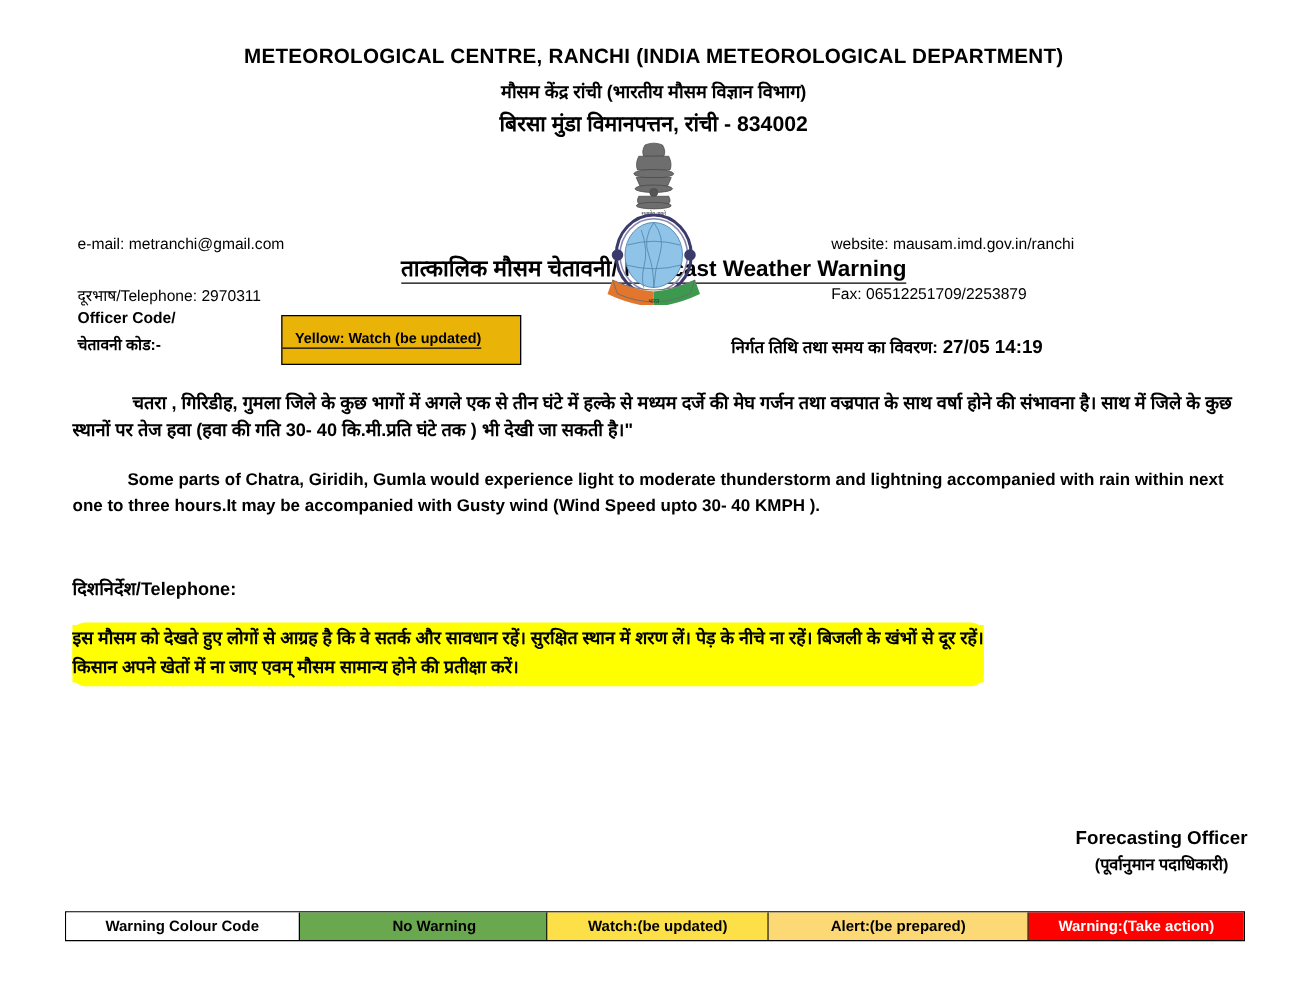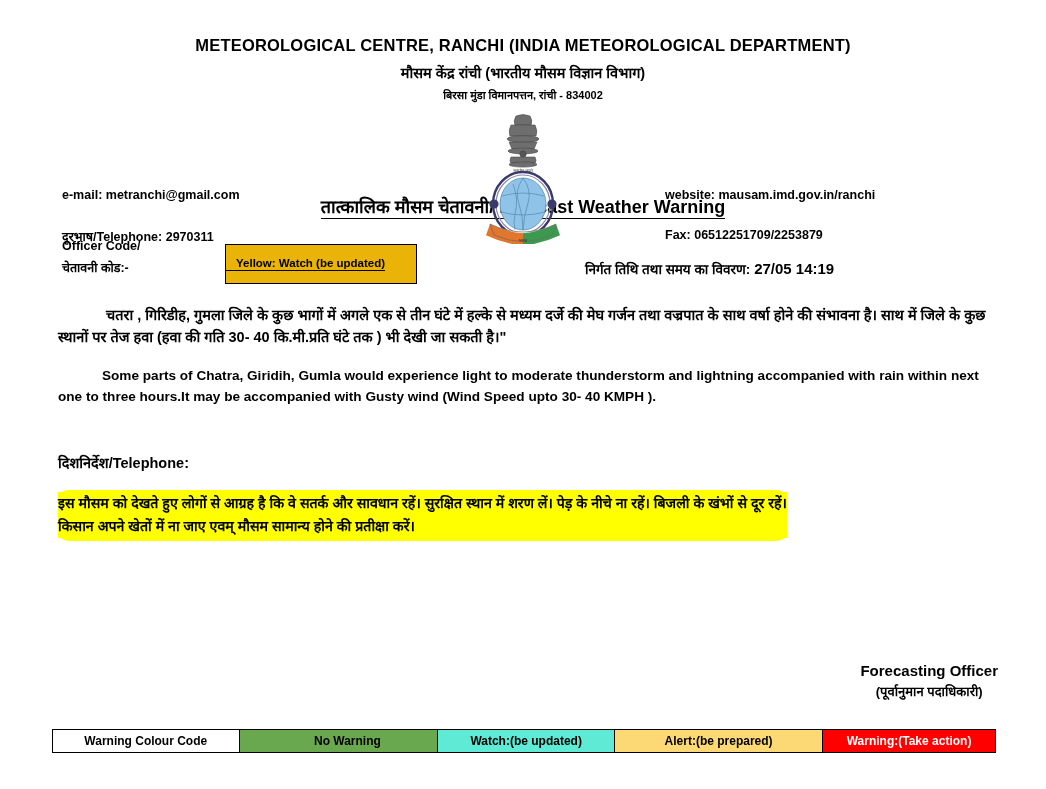--- a/index.html
+++ b/index.html
@@ -27,21 +27,21 @@
     letter-spacing: 0.2px;
     line-height: 1.2;
   }
   .hdr-line2 {
     font-size: 14.5px;
     font-weight: bold;
     margin-top: 6px;
     font-family: "Liberation Sans", "DejaVu Sans", sans-serif;
   }
   .hdr-line3 {
-    font-size: 11px;
+    font-size: 17px;
     font-weight: bold;
     margin-top: 5px;
     font-family: "Liberation Sans", "DejaVu Sans", sans-serif;
   }
 
   
   .emblem-wrap {
     position: absolute;
     left: 0;
     right: 0;
@@ -60,21 +60,21 @@
   .contact {
     position: absolute;
     left: 0;
     right: 0;
     top: 186px;
     height: 64px;
   }
   .contact-cell {
     position: absolute;
     font-size: 12.5px;
-    font-weight: bold;
+    font-weight: normal;
     white-space: nowrap;
     text-align: right;
   }
   .c-email  { left: 62px;  top: 2px; }
   .c-phone  { left: 62px;  top: 42px; font-family: "Liberation Sans", "DejaVu Sans", sans-serif; }
   .c-web    { left: 665px; top: 2px; }
   .c-fax    { left: 665px; top: 42px; }
 
   
   .doc-title {
@@ -320,21 +320,21 @@
 </div>
 
 
 <div class="legend">
     <div class="legend-cell" style="background: rgb(255, 255, 255); color: rgb(0, 0, 0); flex: 190 0 0px;">
       <span>Warning Colour Code</span>
     </div>
     <div class="legend-cell" style="background: rgb(106, 168, 79); color: rgb(0, 0, 0); flex: 184 0 0px; padding-left: 18px;">
       <span>No Warning</span>
     </div>
-    <div class="legend-cell" style="background: #5eead4; color: rgb(0, 0, 0); flex: 180 0 0px;">
+    <div class="legend-cell" style="background: #fde047; color: rgb(0, 0, 0); flex: 180 0 0px;">
       <span>Watch:(be updated)</span>
     </div>
     <div class="legend-cell" style="background: rgb(252, 217, 117); color: rgb(0, 0, 0); flex: 212 0 0px;">
       <span>Alert:(be prepared)</span>
     </div>
     <div class="legend-cell" style="background: rgb(255, 0, 0); color: rgb(255, 255, 255); flex: 176 0 0px;">
       <span>Warning:(Take action)</span>
     </div>
   </div>
 

